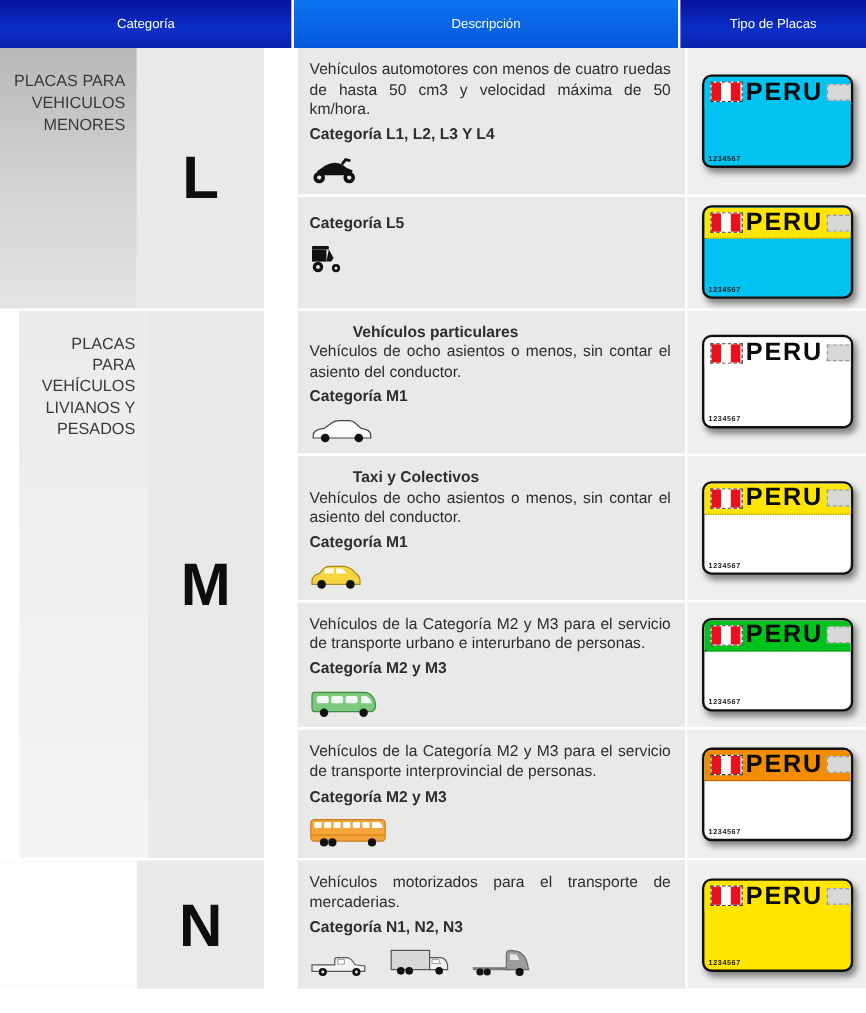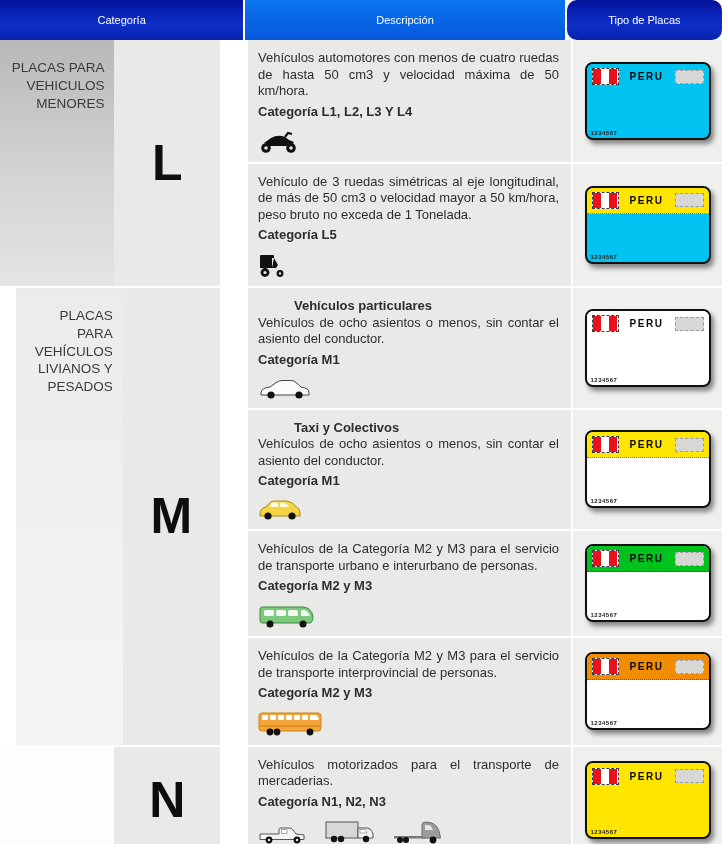--- a/index.html
+++ b/index.html
@@ -4,21 +4,21 @@
 <style>
   html,body{margin:0;padding:0;background:#fff;}
   body{width:722px;font-family:"Liberation Sans",sans-serif;-webkit-font-smoothing:antialiased;}
   .table{width:722px;background:#fff;}
 
   
   .hdr{display:flex;height:40px;}
   .hcell{display:flex;align-items:center;justify-content:center;color:#fff;font-size:11px;box-sizing:border-box;}
   .h-cat{width:246px;background:linear-gradient(180deg,#04129b 0%,#0c2fc9 60%,#0a23ad 100%);}
   .h-desc{width:327px;background:linear-gradient(180deg,#0b74f0 0%,#0658dd 100%);border-left:2px solid #fff;border-right:2px solid #fff;}
-  .h-plate{width:157px;background:linear-gradient(180deg,#04129b 0%,#0c2fc9 60%,#0a23ad 100%);border-radius:10px;}
+  .h-plate{width:157px;background:linear-gradient(180deg,#04129b 0%,#0c2fc9 60%,#0a23ad 100%);}
 
   
   .group{display:flex;}
   .group + .group{border-top:2px solid #fff;}
   .gcol1{width:127px;box-sizing:border-box;padding:19px 10px 0 6px;text-align:right;
          font-size:13.5px;color:#3a3a3a;line-height:1.32;}
   .g1 .gcol1{background:linear-gradient(180deg,#b8b8b7 0%,#d4d4d2 55%,#e4e4e2 100%);text-align:right;}
   .g2 .gcol1{background:linear-gradient(180deg,#ebebe9 0%,#f5f5f3 100%);margin-left:16px;}
   .g3 .gcol1,.g4 .gcol1{background:#fdfdfc;}
   .gcol2{width:119px;display:flex;align-items:center;justify-content:center;background:#e9e9e7;
@@ -39,21 +39,21 @@
   .rh106{min-height:106px}.rh93{min-height:93px}.rh107{min-height:107px}
   .rh96{min-height:96px}.rh97{min-height:97px}
 
   
   .plate{width:122px;height:74px;border:2px solid #101010;border-radius:8px;
          box-shadow:3px 4px 5px rgba(0,0,0,0.45);overflow:hidden;display:flex;flex-direction:column;background:#fff;}
   .pband{height:26px;flex:none;display:flex;align-items:center;padding:0 5px;gap:3px;box-sizing:border-box;}
   .flag{width:27px;height:17px;border:1px dashed #3c3c3c;display:flex;flex:none;box-sizing:border-box;background:#fff;}
   .flag .r{flex:1;background:#e8111c;}
   .flag .w{flex:1;background:#fff;}
-  .pcountry{flex:1;text-align:center;font-weight:bold;font-size:10px;letter-spacing:1.5px;color:#0a0a0a;}
+  .pcountry{flex:1;text-align:center;font-weight:bold;font-size:21px;letter-spacing:1.5px;color:#0a0a0a;}
   .sticker{width:29px;height:14px;background:#d7d7d6;border:1px dashed #9a9a9a;flex:none;box-sizing:border-box;}
   .pbody{flex:1;position:relative;}
   .serial{position:absolute;left:4px;bottom:2px;font-size:6px;font-weight:bold;color:#1a1a1a;letter-spacing:0.5px;}
 </style>
 </head>
 <body>
 
 <div class="table">
 
   <div class="hdr">
@@ -97,21 +97,20 @@
             <div class="pbody">
               <span class="serial">1234567</span>
             </div>
           </div>
         </div>
       </div>
 
       <div class="row rh93">
         <div class="desc">
 
-          <div class="b">Vehículo de 3 ruedas simétricas al eje longitudinal, de más de 50 cm3 o velocidad mayor a 50 km/hora, peso bruto no exceda de 1 Tonelada.</div>
           <div class="cat">Categoría L5</div>
           <div class="icons">
             <svg width="28" height="25" viewBox="0 0 28 25">
               <path d="M2 3 Q2 2 3 2 L15 2 Q16 2 16 3 L16 5 L2 5 Z" fill="#111"></path>
               <rect x="2" y="5" width="12" height="10" fill="#111"></rect>
               <path d="M16 5 L20 12 L18 15 L14 15 Z" fill="#111"></path>
               <circle cx="7" cy="19.5" r="4.4" fill="#111"></circle>
                 <circle cx="7" cy="19.5" r="1.6" fill="#e9e9e7"></circle>
               <circle cx="22" cy="20.5" r="3.4" fill="#111"></circle>
                 <circle cx="22" cy="20.5" r="1.2" fill="#e9e9e7"></circle>

